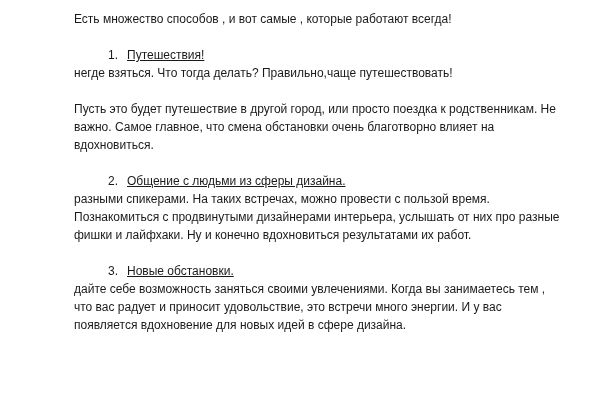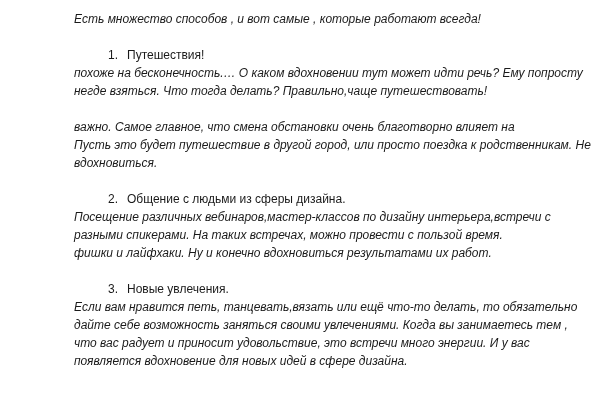--- a/index.html
+++ b/index.html
@@ -1,61 +1,59 @@
 <!DOCTYPE html>
 <html><head>
 <meta charset="utf-8">
 <style>
   html, body { margin: 0; padding: 0; background: #ffffff; }
   body { width: 600px; height: 400px; overflow: hidden; position: relative;
          font-family: "Liberation Sans", sans-serif; color: #1a1a1a; }
   .page { position: absolute; left: 74px; top: 10px; width: 520px;
           font-size: 12px; line-height: 18px; }
-  .line { white-space: nowrap; height: 18px; font-style: italic; }
+  .line { white-space: nowrap; height: 18px; }
   .gap { height: 18px; }
   .heading { display: flex; padding-left: 34px; white-space: nowrap; height: 18px; }
   .heading .num { width: 18px; }
-  .heading .htext { padding-left: 1px; }
+  .heading .htext { padding-left: 1px; text-decoration: underline; }
 </style>
 </head>
 <body>
 
 <div class="page">
   <div class="line">Есть множество способов , и вот самые , которые работают всегда!</div>
   <div class="gap"></div>
 
   <div>
     <div class="heading">
       <span class="num">1.</span>
       <span class="htext">Путешествия!</span>
     </div>
-    <div class="line">похоже на бесконечность.… О каком вдохновении тут может идти речь? Ему попросту</div>
     <div class="line">негде взяться. Что тогда делать? Правильно,чаще путешествовать!</div>
     <div class="gap"></div>
+    <div class="line">Пусть это будет путешествие в другой город, или просто поездка к родственникам. Не</div>
     <div class="line">важно. Самое главное, что смена обстановки очень благотворно влияет на</div>
-    <div class="line">Пусть это будет путешествие в другой город, или просто поездка к родственникам. Не</div>
     <div class="line">вдохновиться.</div>
   </div>
   <div class="gap"></div>
 
   <div>
     <div class="heading">
       <span class="num">2.</span>
       <span class="htext">Общение с людьми из сферы дизайна.</span>
     </div>
-    <div class="line">Посещение различных вебинаров,мастер-классов по дизайну интерьера,встречи с</div>
     <div class="line">разными спикерами. На таких встречах, можно провести с пользой время.</div>
+    <div class="line">Познакомиться с продвинутыми дизайнерами интерьера, услышать от них про разные</div>
     <div class="line">фишки и лайфхаки. Ну и конечно вдохновиться результатами их работ.</div>
   </div>
   <div class="gap"></div>
 
   <div>
     <div class="heading">
       <span class="num">3.</span>
-      <span class="htext">Новые увлечения.</span>
+      <span class="htext">Новые обстановки.</span>
     </div>
-    <div class="line">Если вам нравится петь, танцевать,вязать или ещё что-то делать, то обязательно</div>
     <div class="line">дайте себе возможность заняться своими увлечениями. Когда вы занимаетесь тем ,</div>
     <div class="line">что вас радует и приносит удовольствие, это встречи много энергии. И у вас</div>
     <div class="line">появляется вдохновение для новых идей в сфере дизайна.</div>
   </div>
 
 </div>
 
 </body></html>

